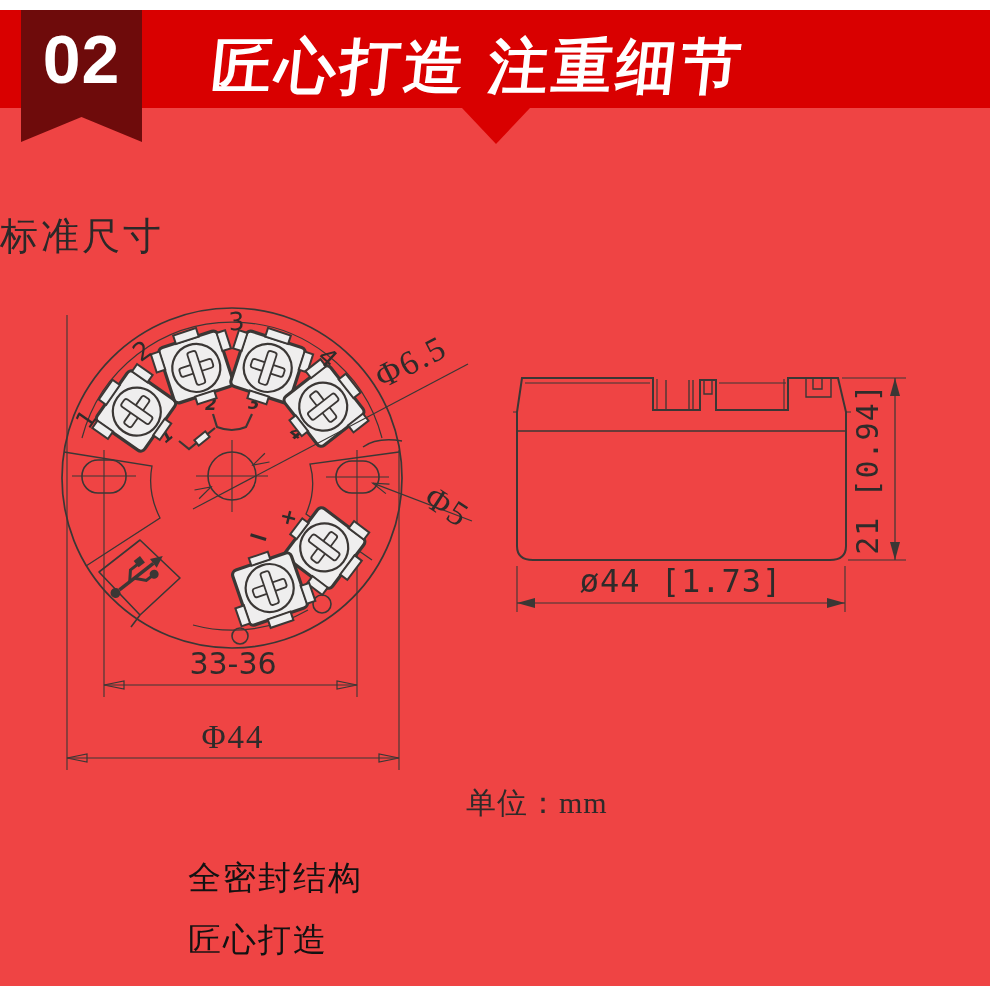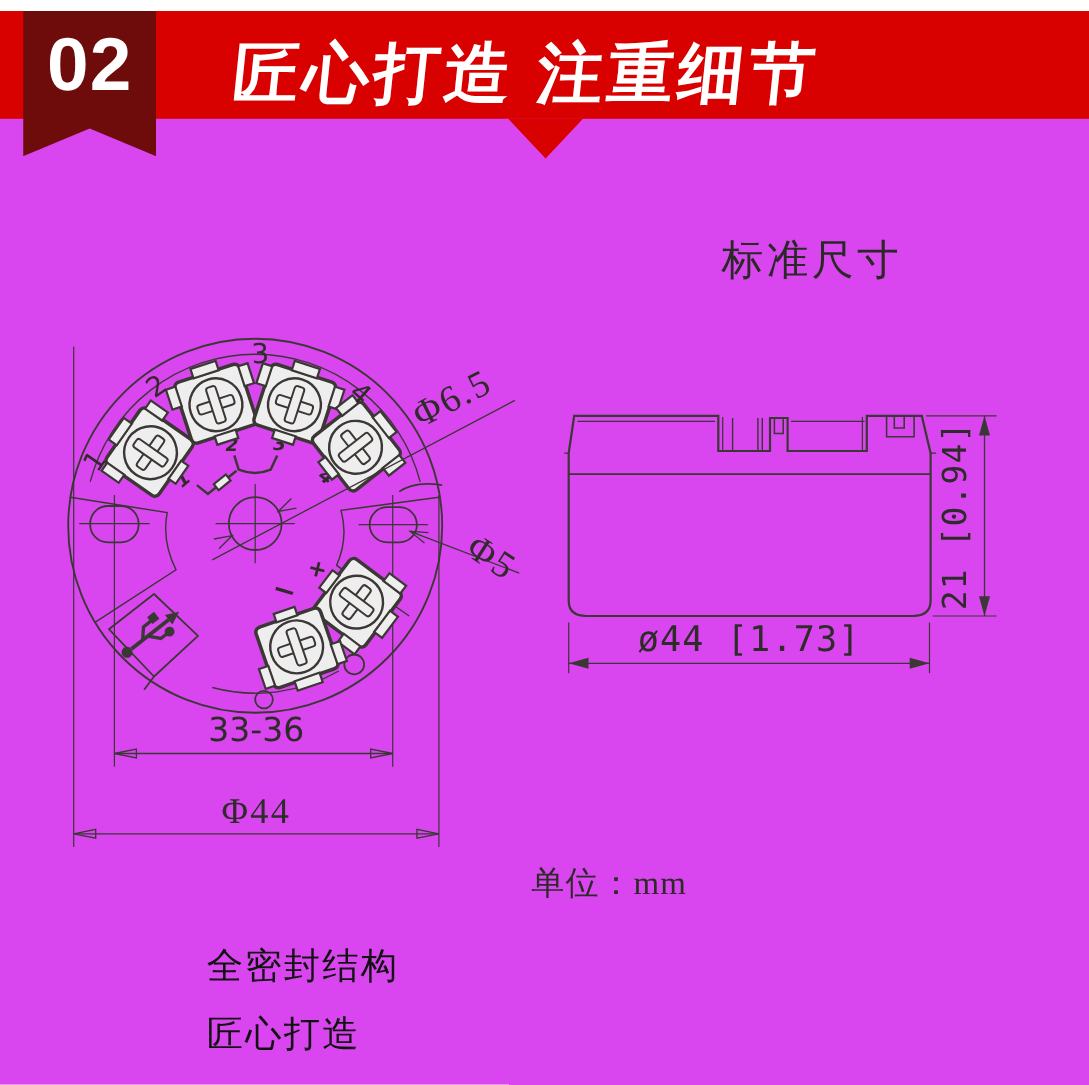--- a/index.html
+++ b/index.html
@@ -1,36 +1,36 @@
 <!DOCTYPE html>
 <html><head>
 <meta charset="utf-8">
 <style>
   html,body{margin:0;padding:0;}
   body{background:#ffffff;font-family:"Liberation Sans", sans-serif;}
-  #page{position:relative;width:990px;height:986px;background:#d946ef;overflow:hidden;}
+  #page{position:relative;width:990px;height:986px;background:#ef4444;overflow:hidden;}
   .abs{position:absolute;}
 
   
   #top-strip{left:0;top:0;width:990px;height:10px;background:#ffffff;}
   #banner{left:0;top:10px;width:990px;height:98px;background:#d90000;}
   #banner-triangle{left:462px;top:108px;width:0;height:0;
     border-left:34px solid transparent;border-right:34px solid transparent;
     border-top:36px solid #d90000;}
   #ribbon{left:21px;top:10px;width:121px;height:132px;background:#6e0b0b;
     clip-path:polygon(0 0,100% 0,100% 100%,50% 81%,0 100%);}
   #badge-number{left:21px;top:26px;width:121px;text-align:center;color:#ffffff;
     font-size:68px;font-weight:700;line-height:66px;letter-spacing:1px;}
   #banner-title{left:212px;top:27px;color:#ffffff;font-size:60px;font-weight:700;
     letter-spacing:4px;transform:skewX(-6deg);white-space:nowrap;}
 
   
-  #section-title{left:0;top:211px;width:820px;text-align:right;color:#2b2828;
+  #section-title{left:0;top:211px;width:820px;text-align:left;color:#2b2828;
     font-size:38px;font-weight:500;letter-spacing:3px;}
-  #unit-note{left:483px;top:783px;color:#2e2a29;font-size:30px;
+  #unit-note{left:466px;top:783px;color:#2e2a29;font-size:30px;
     font-family:"Liberation Serif", serif;letter-spacing:1px;}
   .feature-line{left:188px;color:#121212;font-size:33px;font-weight:500;letter-spacing:2px;}
   #feature-1{top:856px;}
   #feature-2{top:918px;}
 
   
   svg{position:absolute;left:0;top:280px;}
   .ln{stroke:#3b3735;fill:none;}
   .fillbg{fill:#efeeee;}
   .dk{fill:#3b3735;}

